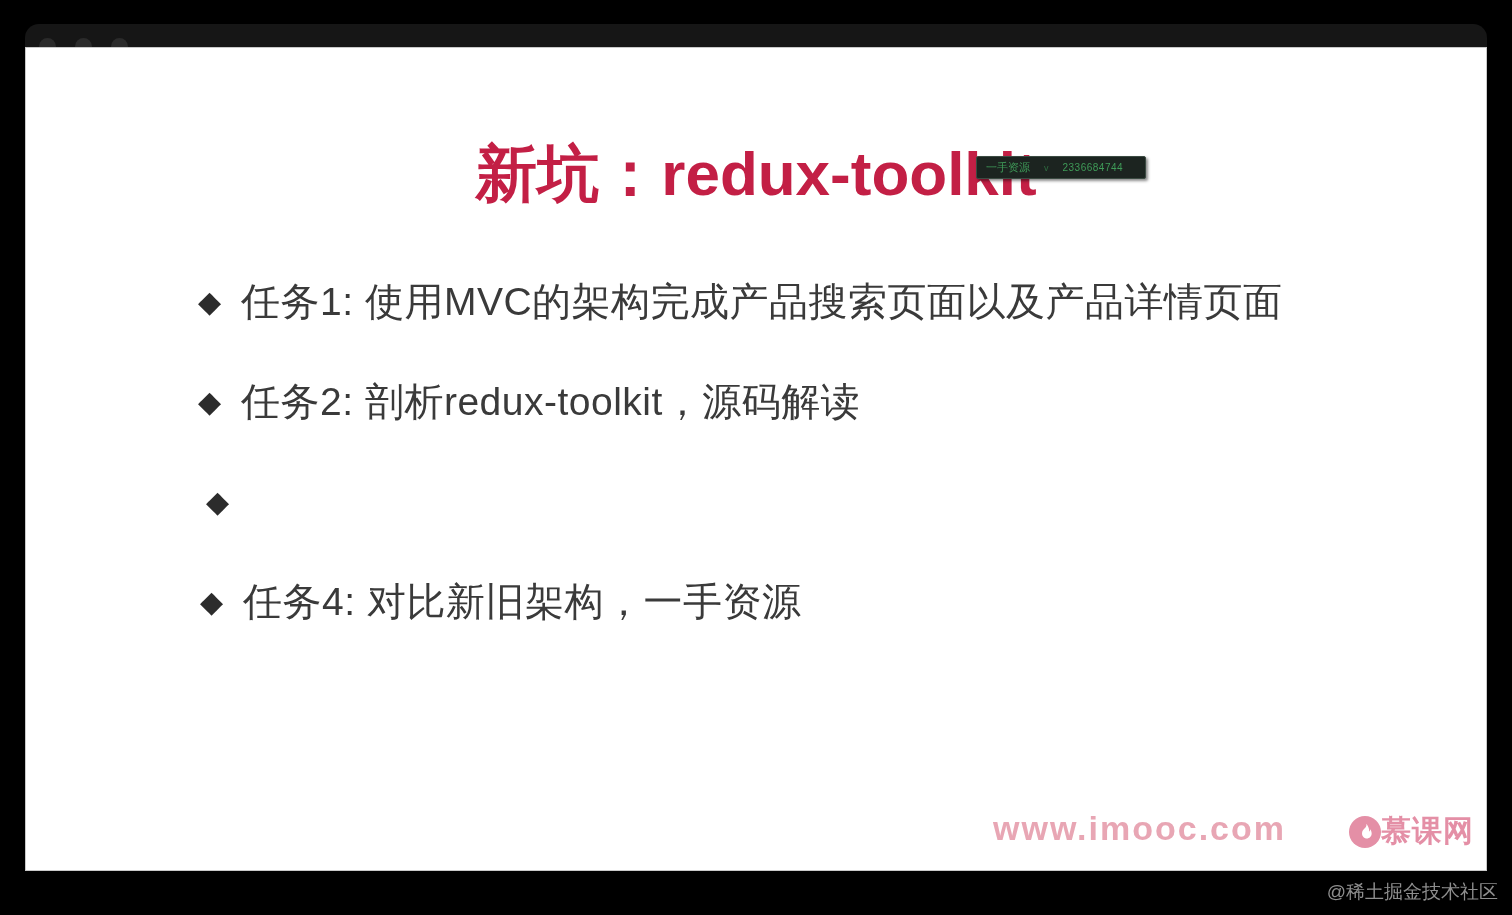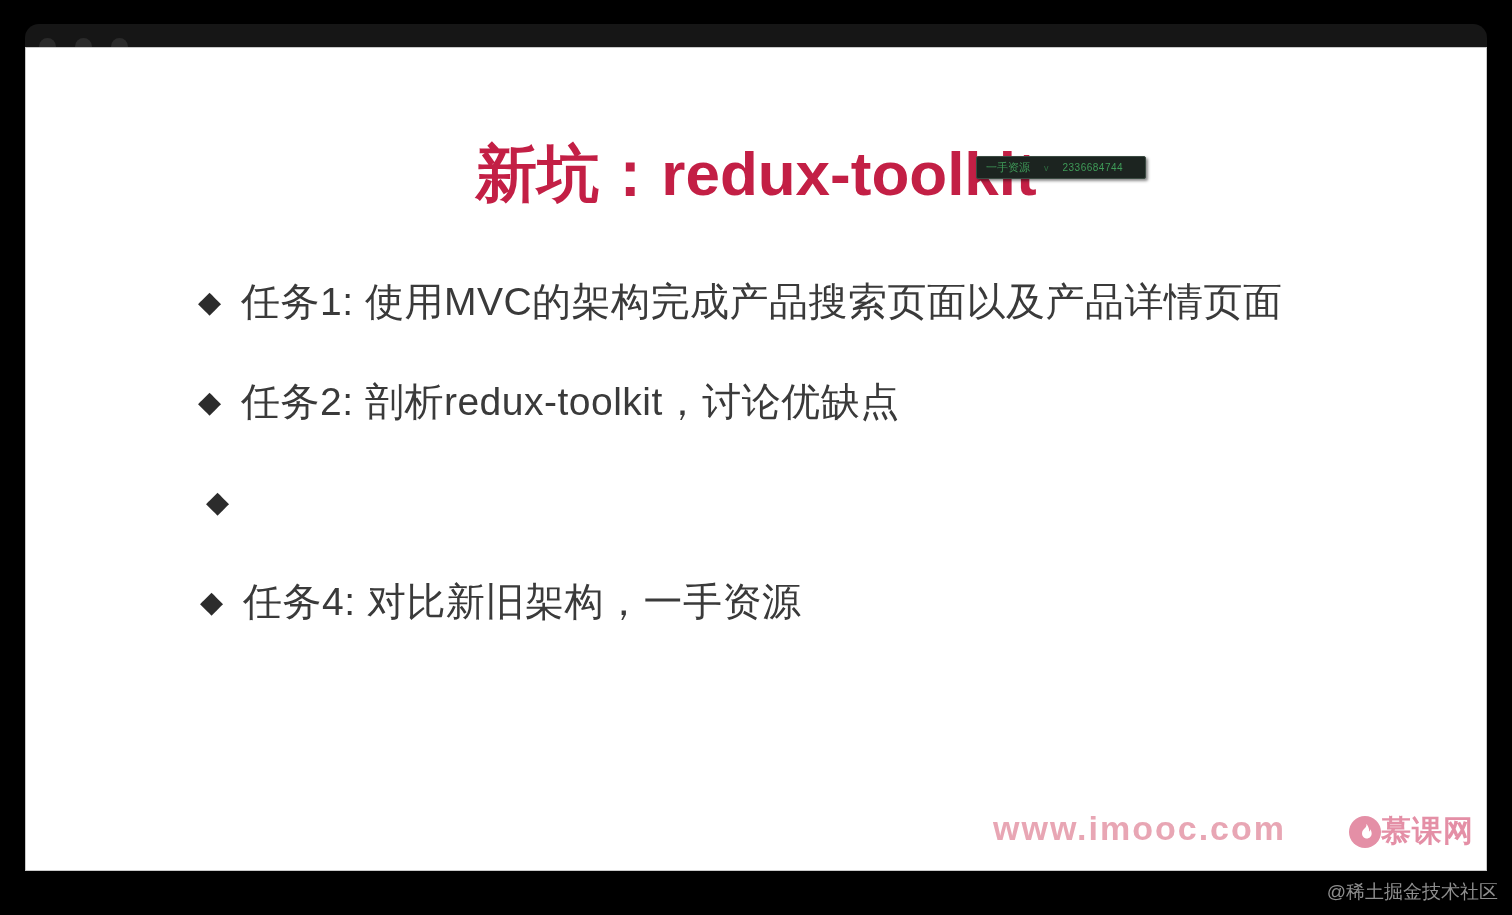--- a/index.html
+++ b/index.html
@@ -153,21 +153,21 @@
 
     <div class="bullets">
 
       <div class="bullet-row r1">
         <span class="bullet-mark">◆</span>
         <span class="bullet-text">任务1: 使用MVC的架构完成产品搜索页面以及产品详情页面</span>
       </div>
 
       <div class="bullet-row r2">
         <span class="bullet-mark">◆</span>
-        <span class="bullet-text">任务2: 剖析redux-toolkit，讨论优缺点</span>
+        <span class="bullet-text">任务2: 剖析redux-toolkit，源码解读</span>
       </div>
 
       <div class="bullet-row r3">
         <span class="bullet-mark">◆</span>
       </div>
 
       <div class="bullet-row r4">
         <span class="bullet-mark">◆</span>
         <span class="bullet-text">任务4: 对比新旧架构，一手资源</span>
       </div>

